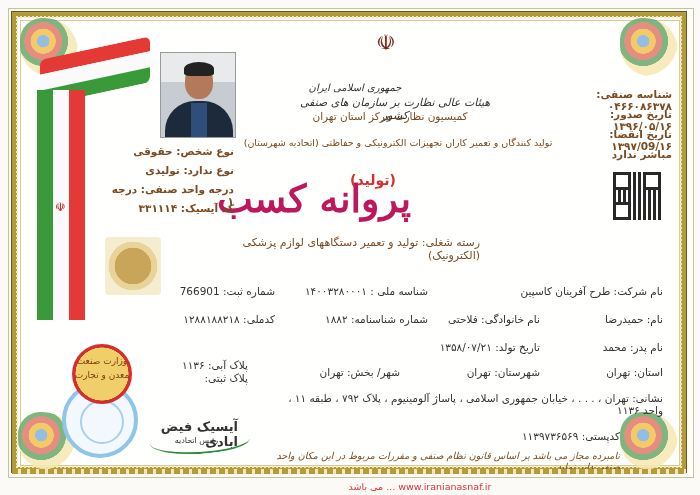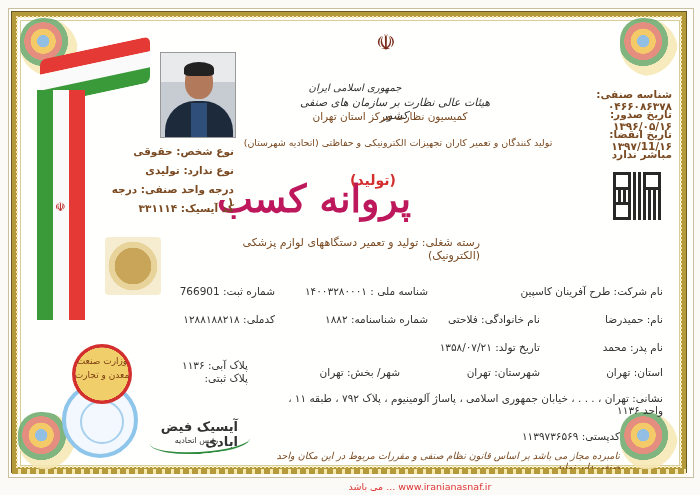--- a/index.html
+++ b/index.html
@@ -80,21 +80,21 @@
 <div class="abs t-dark" style="left:290px;top:76px;width:210px;font-family:'DejaVu Serif',serif;font-size:11px;font-style:italic;text-align:center;direction:rtl">هیئات عالی نظارت بر سازمان های صنفی کشور</div>
 <div class="abs t-brown f11" style="left:300px;top:110px;width:180px;text-align:center;direction:rtl">کمیسیون نظارت مرکز استان تهران</div>
 <div class="abs t-brown" style="left:238px;top:137px;width:320px;text-align:center;direction:rtl;font-size:9.5px">تولید کنندگان و تعمیر کاران تجهیزات الکترونیکی و حفاظتی (اتحادیه شهرستان)</div>
 
 <div class="abs title-main">پروانه کسب</div>
 <div class="abs temp">(تولید)</div>
 <div class="abs t-brown rtl" style="left:230px;top:236px;width:250px;font-size:11px">رسته شغلی: تولید و تعمیر دستگاههای لوازم پزشکی (الکترونیک)</div>
 
 <div class="abs rtl t-brown bold f11" style="left:548px;top:88px;width:124px">شناسه صنفی: ۰۴۶۶۰۸۶۳۷۸</div>
 <div class="abs rtl t-brown bold f11" style="left:548px;top:108px;width:124px">تاریخ صدور: ۱۳۹۶/۰۵/۱۶</div>
-<div class="abs rtl t-brown bold f11" style="left:548px;top:128px;width:124px">تاریخ انقضا: ۱۳۹۷/11/۱۶</div>
+<div class="abs rtl t-brown bold f11" style="left:548px;top:128px;width:124px">تاریخ انقضا: ۱۳۹۷/09/۱۶</div>
 <div class="abs rtl t-brown bold f11" style="left:548px;top:148px;width:124px">مباشر ندارد</div>
 
 <div class="abs qr">
     <div class="abs c3"></div>
   </div>
 
 <div class="abs rtl t-brown bold f11" style="left:120px;top:145px;width:114px">نوع شخص: حقوقی</div>
 <div class="abs rtl t-brown bold f11" style="left:120px;top:164px;width:114px">نوع ندارد: تولیدی</div>
 <div class="abs rtl t-brown bold f11" style="left:110px;top:183px;width:124px">درجه واحد صنفی: درجه ۱</div>
 <div class="abs rtl t-brown bold f11" style="left:120px;top:202px;width:114px">کد آیسیک: ۳۳۱۱۱۴</div>

